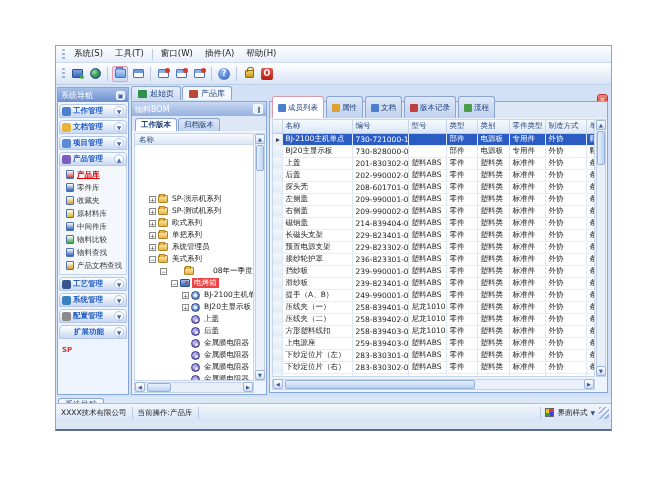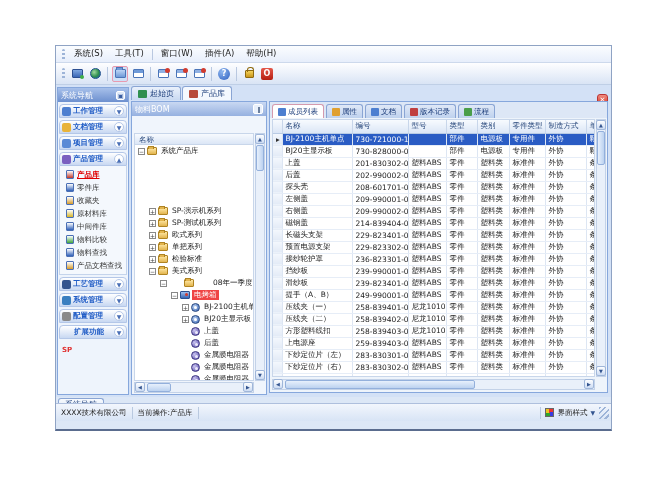--- a/index.html
+++ b/index.html
@@ -112,21 +112,21 @@
   .vscroll { position:absolute; width:10px; background:#e9f0fa; border:1px solid #c3d2e8; }
   .hscroll { position:absolute; height:11px; background:#e9f0fa; border:1px solid #c3d2e8; }
   .sarrow { position:absolute; width:10px; height:10px; background:linear-gradient(#fdfeff,#cddcf3);
             border:1px solid #9fb6d9; border-radius:2px; font-size:5px; color:#33548f; text-align:center; line-height:9px; }
   .sthumb { position:absolute; background:linear-gradient(90deg,#e7f0fc,#bcd2f0); border:1px solid #93b0dc; border-radius:2px; }
   .hthumb { position:absolute; background:linear-gradient(#e7f0fc,#bcd2f0); border:1px solid #93b0dc; border-radius:2px; }
 
   
   .detail { position:absolute; left:213px; top:16px; right:3px; height:292px; background:#eef4fb; border:1px solid #86a7dc; }
   .dettabs { height:16px; display:flex; align-items:flex-end; padding-left:2px; background:#dde7f6; }
-  .etab { height:14px; padding:0 5px; font-size:7.5px; color:#1c3d7a; border:1px solid #8aa5d4; border-bottom:none;
+  .etab { height:22px; padding:0 5px; font-size:7.5px; color:#1c3d7a; border:1px solid #8aa5d4; border-bottom:none;
           border-radius:3px 3px 0 0; background:linear-gradient(#dfe8f7,#bfd2ee); display:flex; align-items:center; margin-right:2px; }
   .etab.active { background:#ffffff; border-color:#d49aae; }
   .etab .eic { width:8px; height:8px; border-radius:1px; margin-right:2px; }
   .tablewrap { position:absolute; left:2px; top:17px; right:12px; height:258px; background:#fff; border:1px solid #c8d6ea; overflow:hidden; }
   table.grid { border-collapse:collapse; table-layout:fixed; width:345px; }
   table.grid th { height:13px; background:linear-gradient(#f7fafe,#dbe6f6); border-right:1px solid #c8d6ea;
                   border-bottom:1px solid #b9cbe4; font-size:7.5px; font-weight:normal; color:#2b4a7d; text-align:left;
                   padding:0 3px; white-space:nowrap; overflow:hidden; }
   table.grid td { height:12px; border-right:1px solid #dde6f3; border-bottom:1px solid #e6edf7;
                   font-size:7.5px; color:#222; padding:0 3px; white-space:nowrap; overflow:hidden; }
@@ -322,27 +322,26 @@
             </span>
           </span>
       </div>
       <div class="close-red">✕</div>
 
       <div class="bom">
         <div class="bom-hdr">
           <span class="t">物料BOM</span>
           <span class="pinbtn"></span>
         </div>
+        <div class="bom-tabs" id="bom-tabs">
+            <span class="btab active">工作版本</span>
+            <span class="btab">归档版本</span>
+          </div>
         <div class="tree-colhdr">名称</div>
         <div class="treewrap" id="treewrap">
-            <div class="trow" style="padding-left: 3px;">
-              <span class="texp">−</span>
-              <span class="ticon folder-open"></span>
-              <span class="tlabel">系统产品库</span>
-            </div>
             <div class="trow" style="padding-left: 14px; margin-top: 48px;">
               <span class="texp">+</span>
               <span class="ticon folder"></span>
               <span class="tlabel">SP-演示机系列</span>
             </div>
             <div class="trow" style="padding-left: 14px;">
               <span class="texp">+</span>
               <span class="ticon folder"></span>
               <span class="tlabel">SP-测试机系列</span>
             </div>
@@ -352,21 +351,21 @@
               <span class="tlabel">欧式系列</span>
             </div>
             <div class="trow" style="padding-left: 14px;">
               <span class="texp">+</span>
               <span class="ticon folder"></span>
               <span class="tlabel">单把系列</span>
             </div>
             <div class="trow" style="padding-left: 14px;">
               <span class="texp">+</span>
               <span class="ticon folder"></span>
-              <span class="tlabel">检验标准</span>
+              <span class="tlabel">系统管理员</span>
             </div>
             <div class="trow" style="padding-left: 14px;">
               <span class="texp">−</span>
               <span class="ticon folder-open"></span>
               <span class="tlabel">美式系列</span>
             </div>
             <div class="trow" style="padding-left: 25px; gap: 15px;">
               <span class="texp">−</span>
               <span class="ticon folder-open"></span>
               <span class="tlabel">08年一季度</span>

